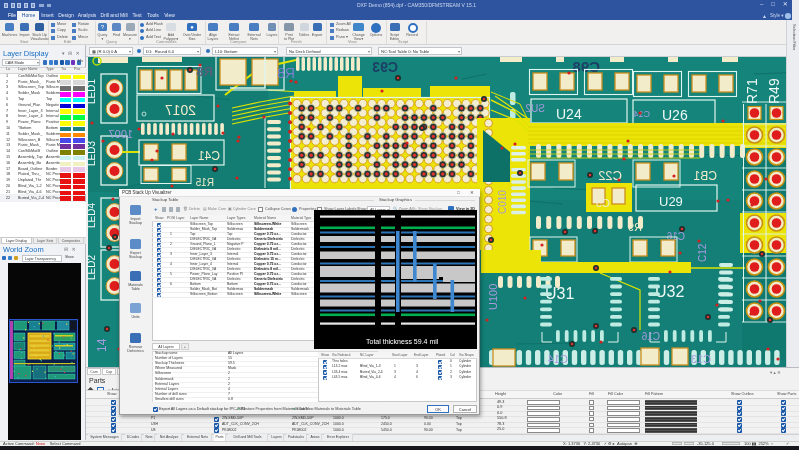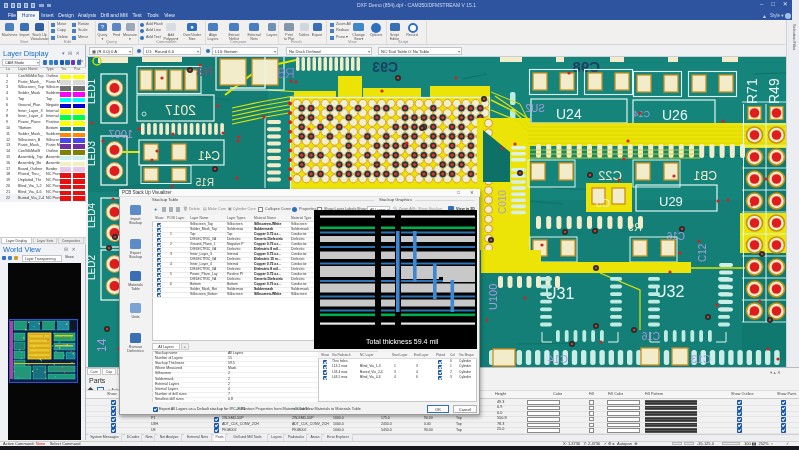--- a/index.html
+++ b/index.html
@@ -249,21 +249,21 @@
 <div style="position:absolute;left:6px;top:196.60000000000002px;font-size:3.8px;color:#333;white-space:nowrap;line-height:1;">22</div>
 <div style="position:absolute;left:18px;top:196.60000000000002px;font-size:3.8px;color:#333;white-space:nowrap;line-height:1;">Buried_Via_2-4</div>
 <div style="position:absolute;left:46px;top:196.60000000000002px;font-size:3.8px;color:#333;white-space:nowrap;line-height:1;">NC Pros</div>
 <div style="position:absolute;left:59.5px;top:196.3px;width:11.5px;height:4.8px;background:#e81111;"></div>
 <div style="position:absolute;left:73px;top:196.3px;width:11.5px;height:4.8px;background:#e81111;"></div>
 <div style="position:absolute;left:0;top:201.5px;width:86px;height:35px;background:#fff;"></div>
 <div style="position:absolute;left:0;top:236.5px;width:86px;height:7.5px;background:#e4e6e9;border-top:1px solid #cfcfcf;"></div>
 <div style="position:absolute;left:1px;top:237px;width:31px;height:7px;background:#fff;border:1px solid #c8c8c8;font-size:3.5px;color:#333;text-align:center;line-height:6px;">Layer Display</div>
 <div style="position:absolute;left:33px;top:237px;width:24px;height:7px;background:#ececec;border:1px solid #d0d0d0;font-size:3.5px;color:#555;text-align:center;line-height:6px;">Layer Sets</div>
 <div style="position:absolute;left:58px;top:237px;width:26px;height:7px;background:#ececec;border:1px solid #d0d0d0;font-size:3.5px;color:#555;text-align:center;line-height:6px;">Composites</div>
-<div style="position:absolute;left:3px;top:245.5px;font-size:7.5px;color:#1a6fc4;white-space:nowrap;line-height:1;">World View</div>
+<div style="position:absolute;left:3px;top:245.5px;font-size:7.5px;color:#1a6fc4;white-space:nowrap;line-height:1;">World Zoom</div>
 <div style="position:absolute;left:64px;top:247px;font-size:5px;color:#777;white-space:nowrap;line-height:1;letter-spacing:1px;">⊟ ✕</div>
 <div style="position:absolute;left:2px;top:255.5px;width:4.4px;height:4.6px;background:#2f6fbf;border-radius:1px;"></div>
 <div style="position:absolute;left:8px;top:255.5px;width:4.4px;height:4.6px;background:#3a7fd0;border-radius:1px;"></div>
 <div style="position:absolute;left:14px;top:255.5px;width:4.4px;height:4.6px;background:#d0a020;border-radius:1px;"></div>
 <div style="position:absolute;left:22px;top:254.5px;width:40px;height:7px;background:#fff;border:1px solid #c2c6cb;font-size:3.5px;color:#333;line-height:6px;padding-left:2px;">Layer Transparency</div>
 <div style="position:absolute;left:65px;top:256px;font-size:3.5px;color:#333;white-space:nowrap;line-height:1;">Show</div>
 <svg class="abs" style="left:88px;top:57px;" width="698" height="310" viewBox="88 57 698 310">
     <rect x="88" y="57" width="698" height="310" fill="#15847a"></rect>
     <rect x="88" y="57" width="180" height="135" fill="#137d74"></rect>
     <rect x="480" y="200" width="306" height="167" fill="#137f76"></rect>

